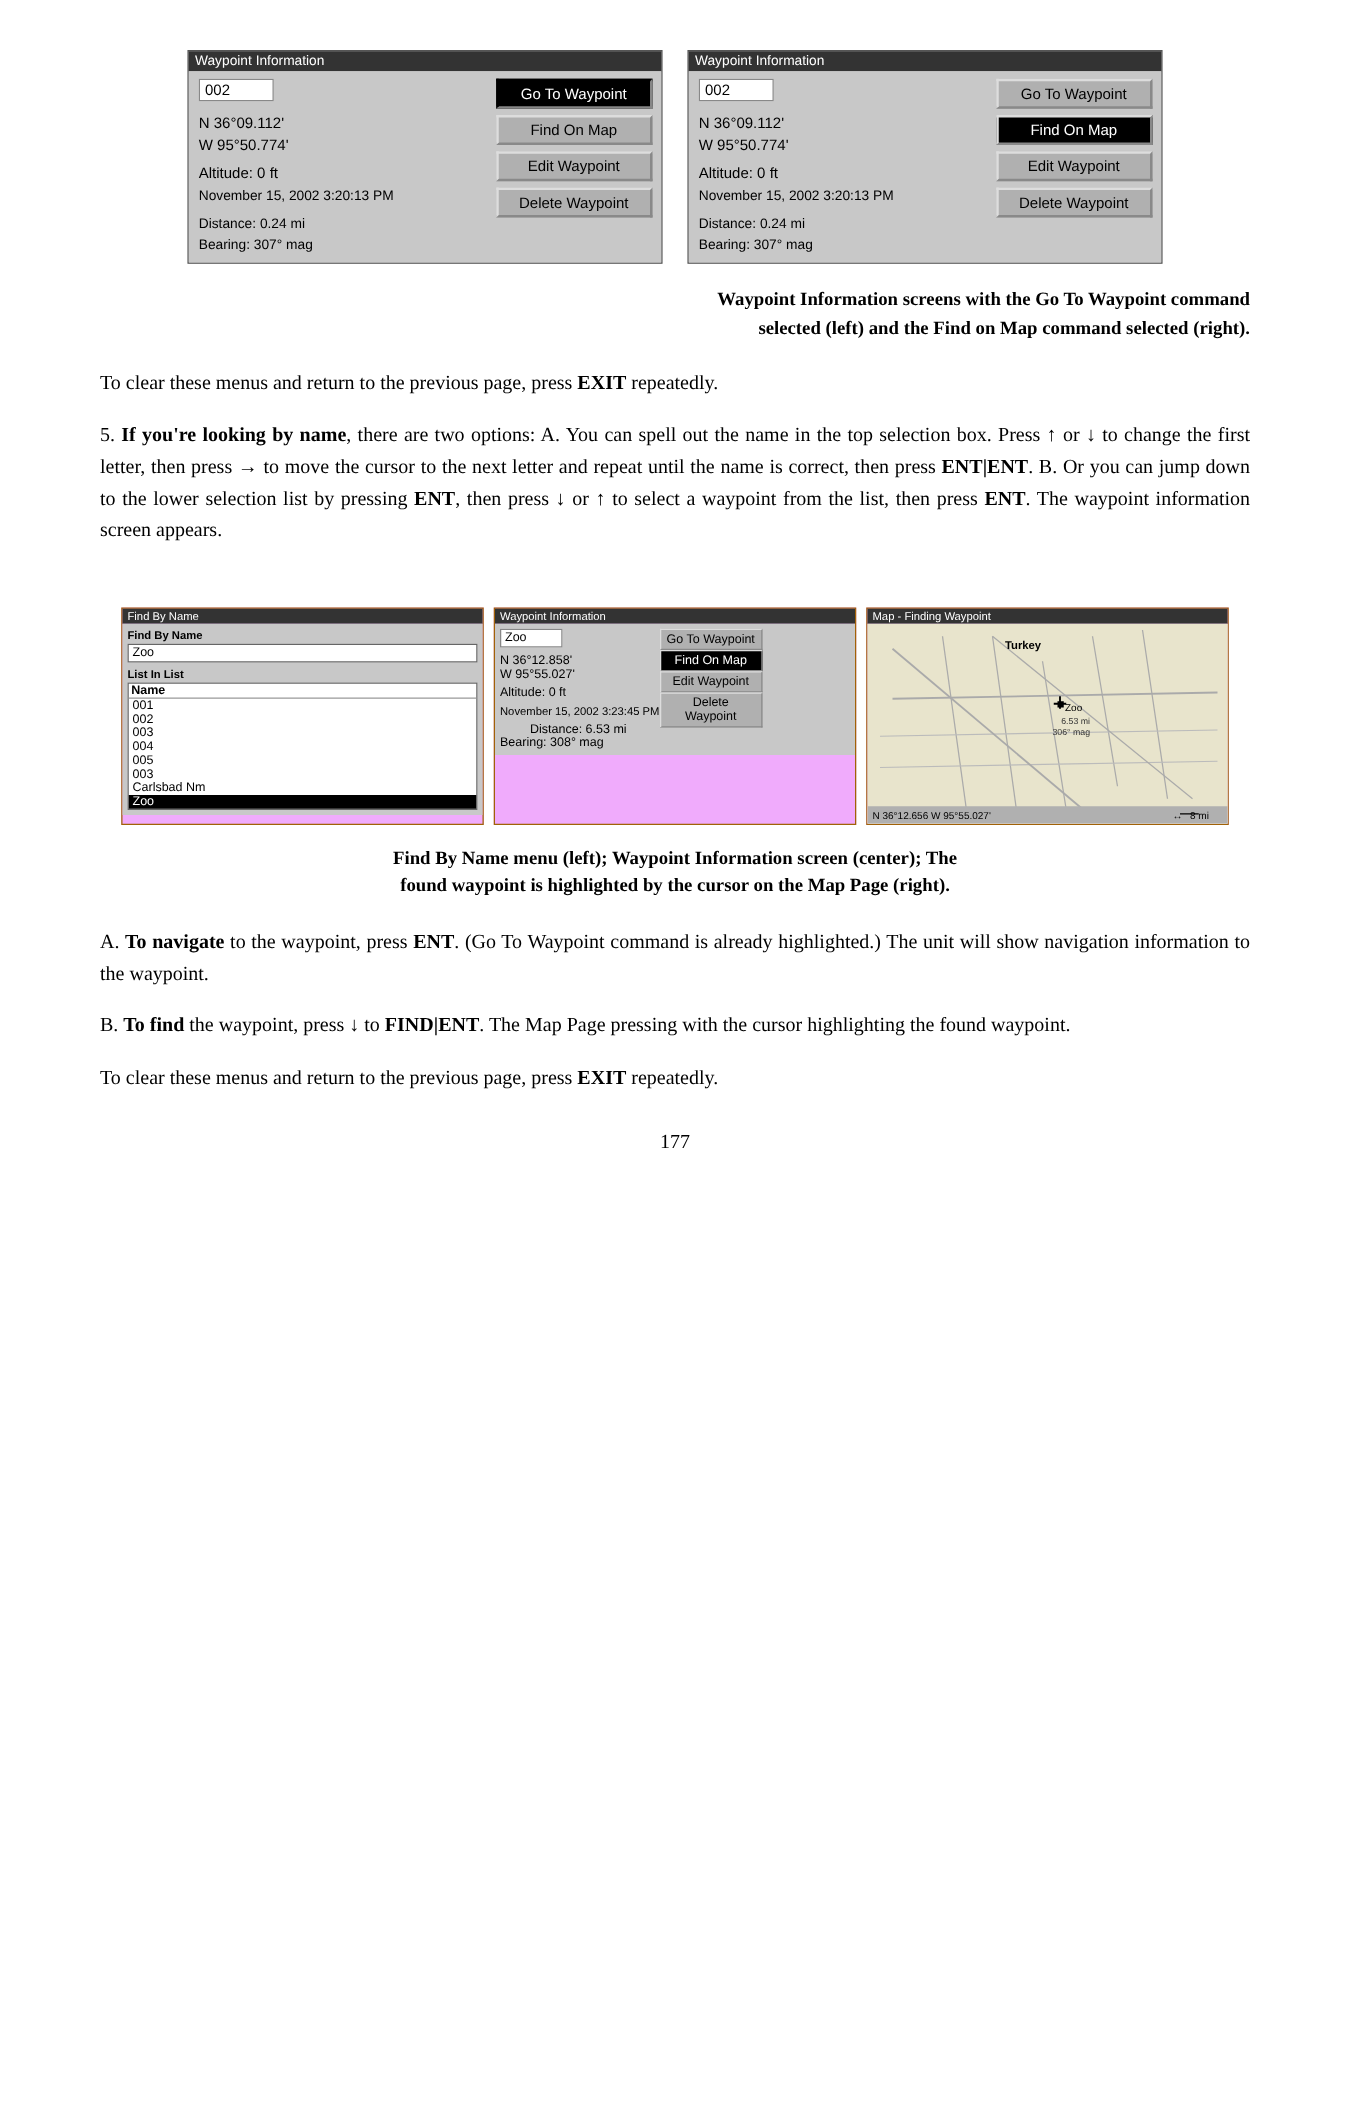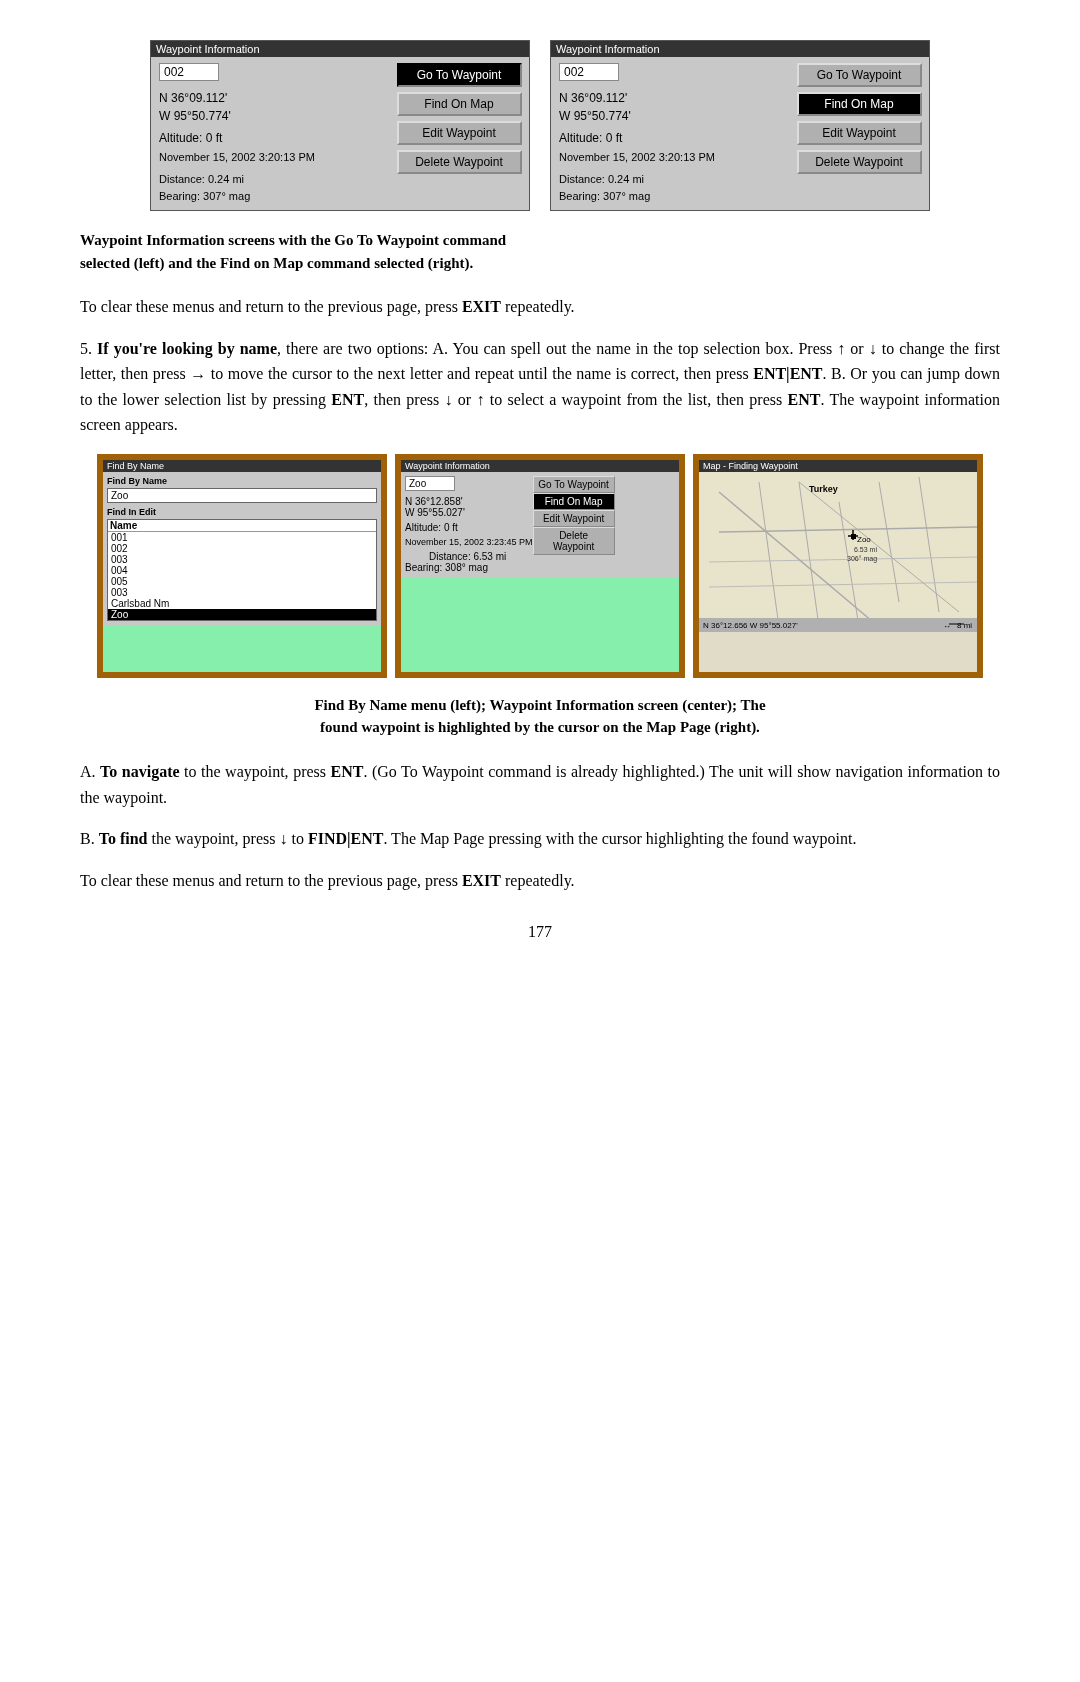--- a/index.html
+++ b/index.html
@@ -103,21 +103,21 @@
       border: 2px inset #333;
     }
 
     .wp-btn.highlighted {
       background: #000;
       color: #fff;
     }
 
     
     .caption-bold {
-      text-align: left;
+      text-align: right;
       font-weight: bold;
       font-size: 15px;
       margin-bottom: 20px;
       line-height: 1.5;
     }
 
     
     .body-text {
       text-align: justify;
       font-size: 16px;
@@ -130,25 +130,26 @@
     
     .screenshots-row-3 {
       display: flex;
       gap: 8px;
       justify-content: center;
       margin-bottom: 16px;
       margin-top: 8px;
     }
 
     .small-screen {
-      border: 6px solid #a16207;
-      background: #86efac;
+      border: 1px solid #a16207;
+      background: #f0abfc;
       width: 290px;
       font-family: Arial, sans-serif;
       font-size: 10px;
+      margin-top: 32px;
     }
 
     .small-screen .title-bar {
       background: #333;
       color: #fff;
       font-size: 9px;
       padding: 1px 4px;
     }
 
     .small-screen .sc-content {
@@ -210,21 +211,21 @@
       padding: 1px 3px;
       font-size: 10px;
       margin-bottom: 5px;
       width: 50px;
     }
 
     
     .map-panel {
       background: #e0dcc8;
       position: relative;
-      height: 200px;
+      height: 160px;
       overflow: hidden;
     }
 
     
     .caption-bold-2 {
       text-align: center;
       font-weight: bold;
       font-size: 15px;
       margin-bottom: 20px;
       line-height: 1.5;
@@ -306,21 +307,21 @@
   <span>5.</span> <span class="bold">If you're looking by name</span><span>, there are two options: </span><span>A.</span><span> You can spell out the name in the top selection box. Press ↑ or ↓ to change the first letter, then press → to move the cursor to the next letter and repeat until the name is correct, then press </span><span class="bold">ENT|ENT</span><span>. B.</span> Or you can jump down to the lower selection list by pressing <span class="bold">ENT</span><span>, then press ↓ or ↑ to select a waypoint from the list, then press </span><span class="bold">ENT</span><span>. The waypoint information screen appears.</span>
 </p>
 
 <div class="screenshots-row-3">
 
   <div class="small-screen">
     <div class="title-bar">Find By Name</div>
     <div class="sc-content fbn-panel">
       <div class="fbn-label">Find By Name</div>
       <div class="fbn-input">Zoo</div>
-      <div class="fbn-list-label">Find In Edit</div>
+      <div class="fbn-list-label">List In List</div>
       <div class="fbn-list">
         <div class="fbn-item" style="font-weight:bold; border-bottom:1px solid #999; padding:0 2px;">Name</div>
         <div class="fbn-item">001</div>
         <div class="fbn-item">002</div>
         <div class="fbn-item">003</div>
         <div class="fbn-item">004</div>
         <div class="fbn-item">005</div>
         <div class="fbn-item">003</div>
         <div class="fbn-item">Carlsbad Nm</div>
         <div class="fbn-item selected">Zoo</div>

